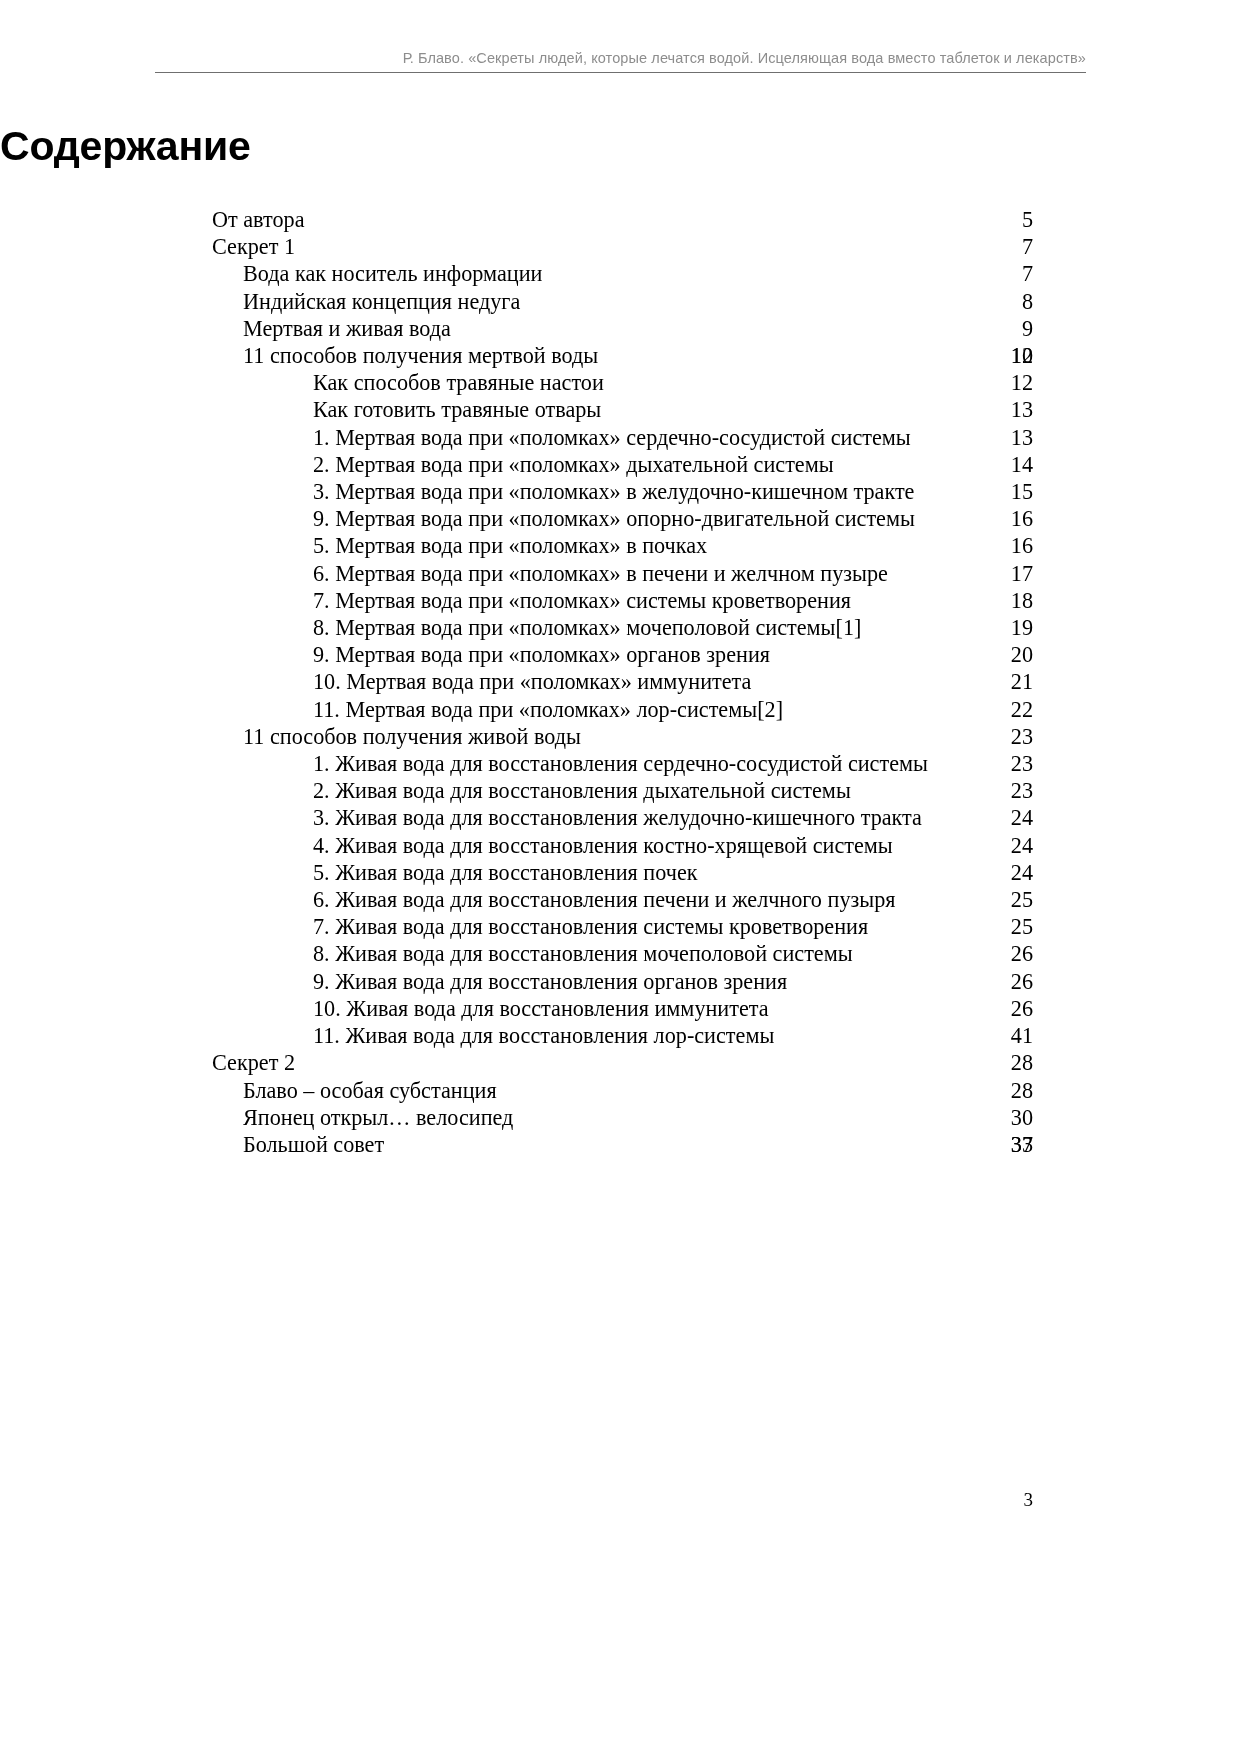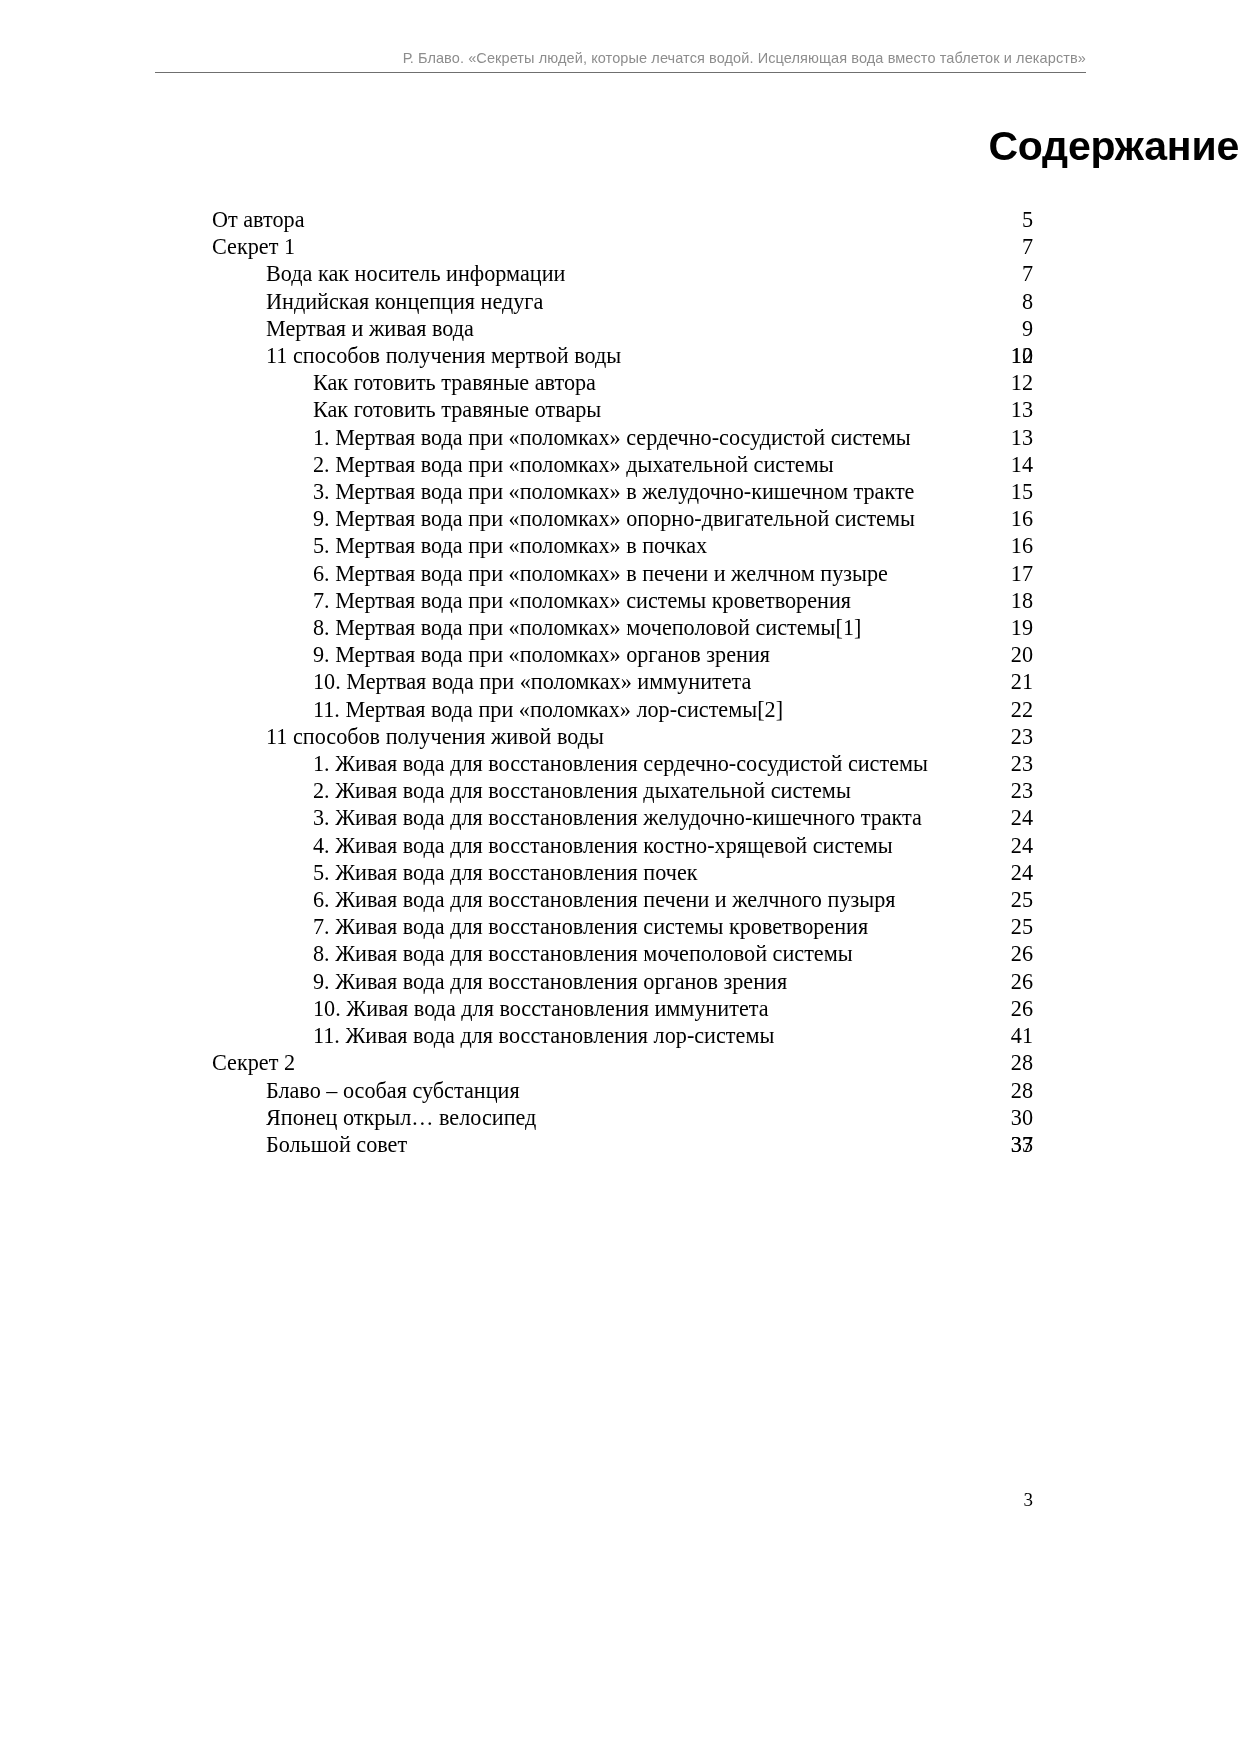--- a/index.html
+++ b/index.html
@@ -46,21 +46,21 @@
     height: 0;
     width: 100%;
   }
 
   
   .doc-title {
     position: absolute;
     left: 0;
     right: 2px;
     top: 123px;
-    text-align: right;
+    text-align: left;
     font-family: "Liberation Sans", "DejaVu Sans", sans-serif;
     font-weight: bold;
     font-size: 41px;
     letter-spacing: -0.2px;
     color: #000;
   }
 
   
   .toc {
     position: absolute;
@@ -85,21 +85,21 @@
     right: 0;
     top: 0;
     width: 62px;
     text-align: right;
     font-size: 22.2px;
     line-height: 27.2px;
   }
 
   
   .lvl0 .label { margin-left: 4px; }
-  .lvl1 .label { margin-left: 58px; }
+  .lvl1 .label { margin-left: 35px; }
   .lvl2 .label { margin-left: 105px; }
 
   
   .folio {
     position: absolute;
     right: 208px;
     top: 1489px;
     font-size: 19px;
     color: #000;
     text-align: right;
@@ -139,21 +139,21 @@
         <span class="page-num">9</span>
       </div>
       <div class="toc-entry lvl1">
         <span class="page-num">10</span>
       </div>
       <div class="toc-entry lvl1">
         <span class="label">11 способов получения мертвой воды</span>
         <span class="page-num">12</span>
       </div>
       <div class="toc-entry lvl2">
-        <span class="label">Как готовить травяные автора</span>
+        <span class="label">Как способов травяные настои</span>
         <span class="page-num">12</span>
       </div>
       <div class="toc-entry lvl2">
         <span class="label">Как готовить травяные отвары</span>
         <span class="page-num">13</span>
       </div>
       <div class="toc-entry lvl2">
         <span class="label">1. Мертвая вода при «поломках» сердечно-сосудистой системы</span>
         <span class="page-num">13</span>
       </div>

